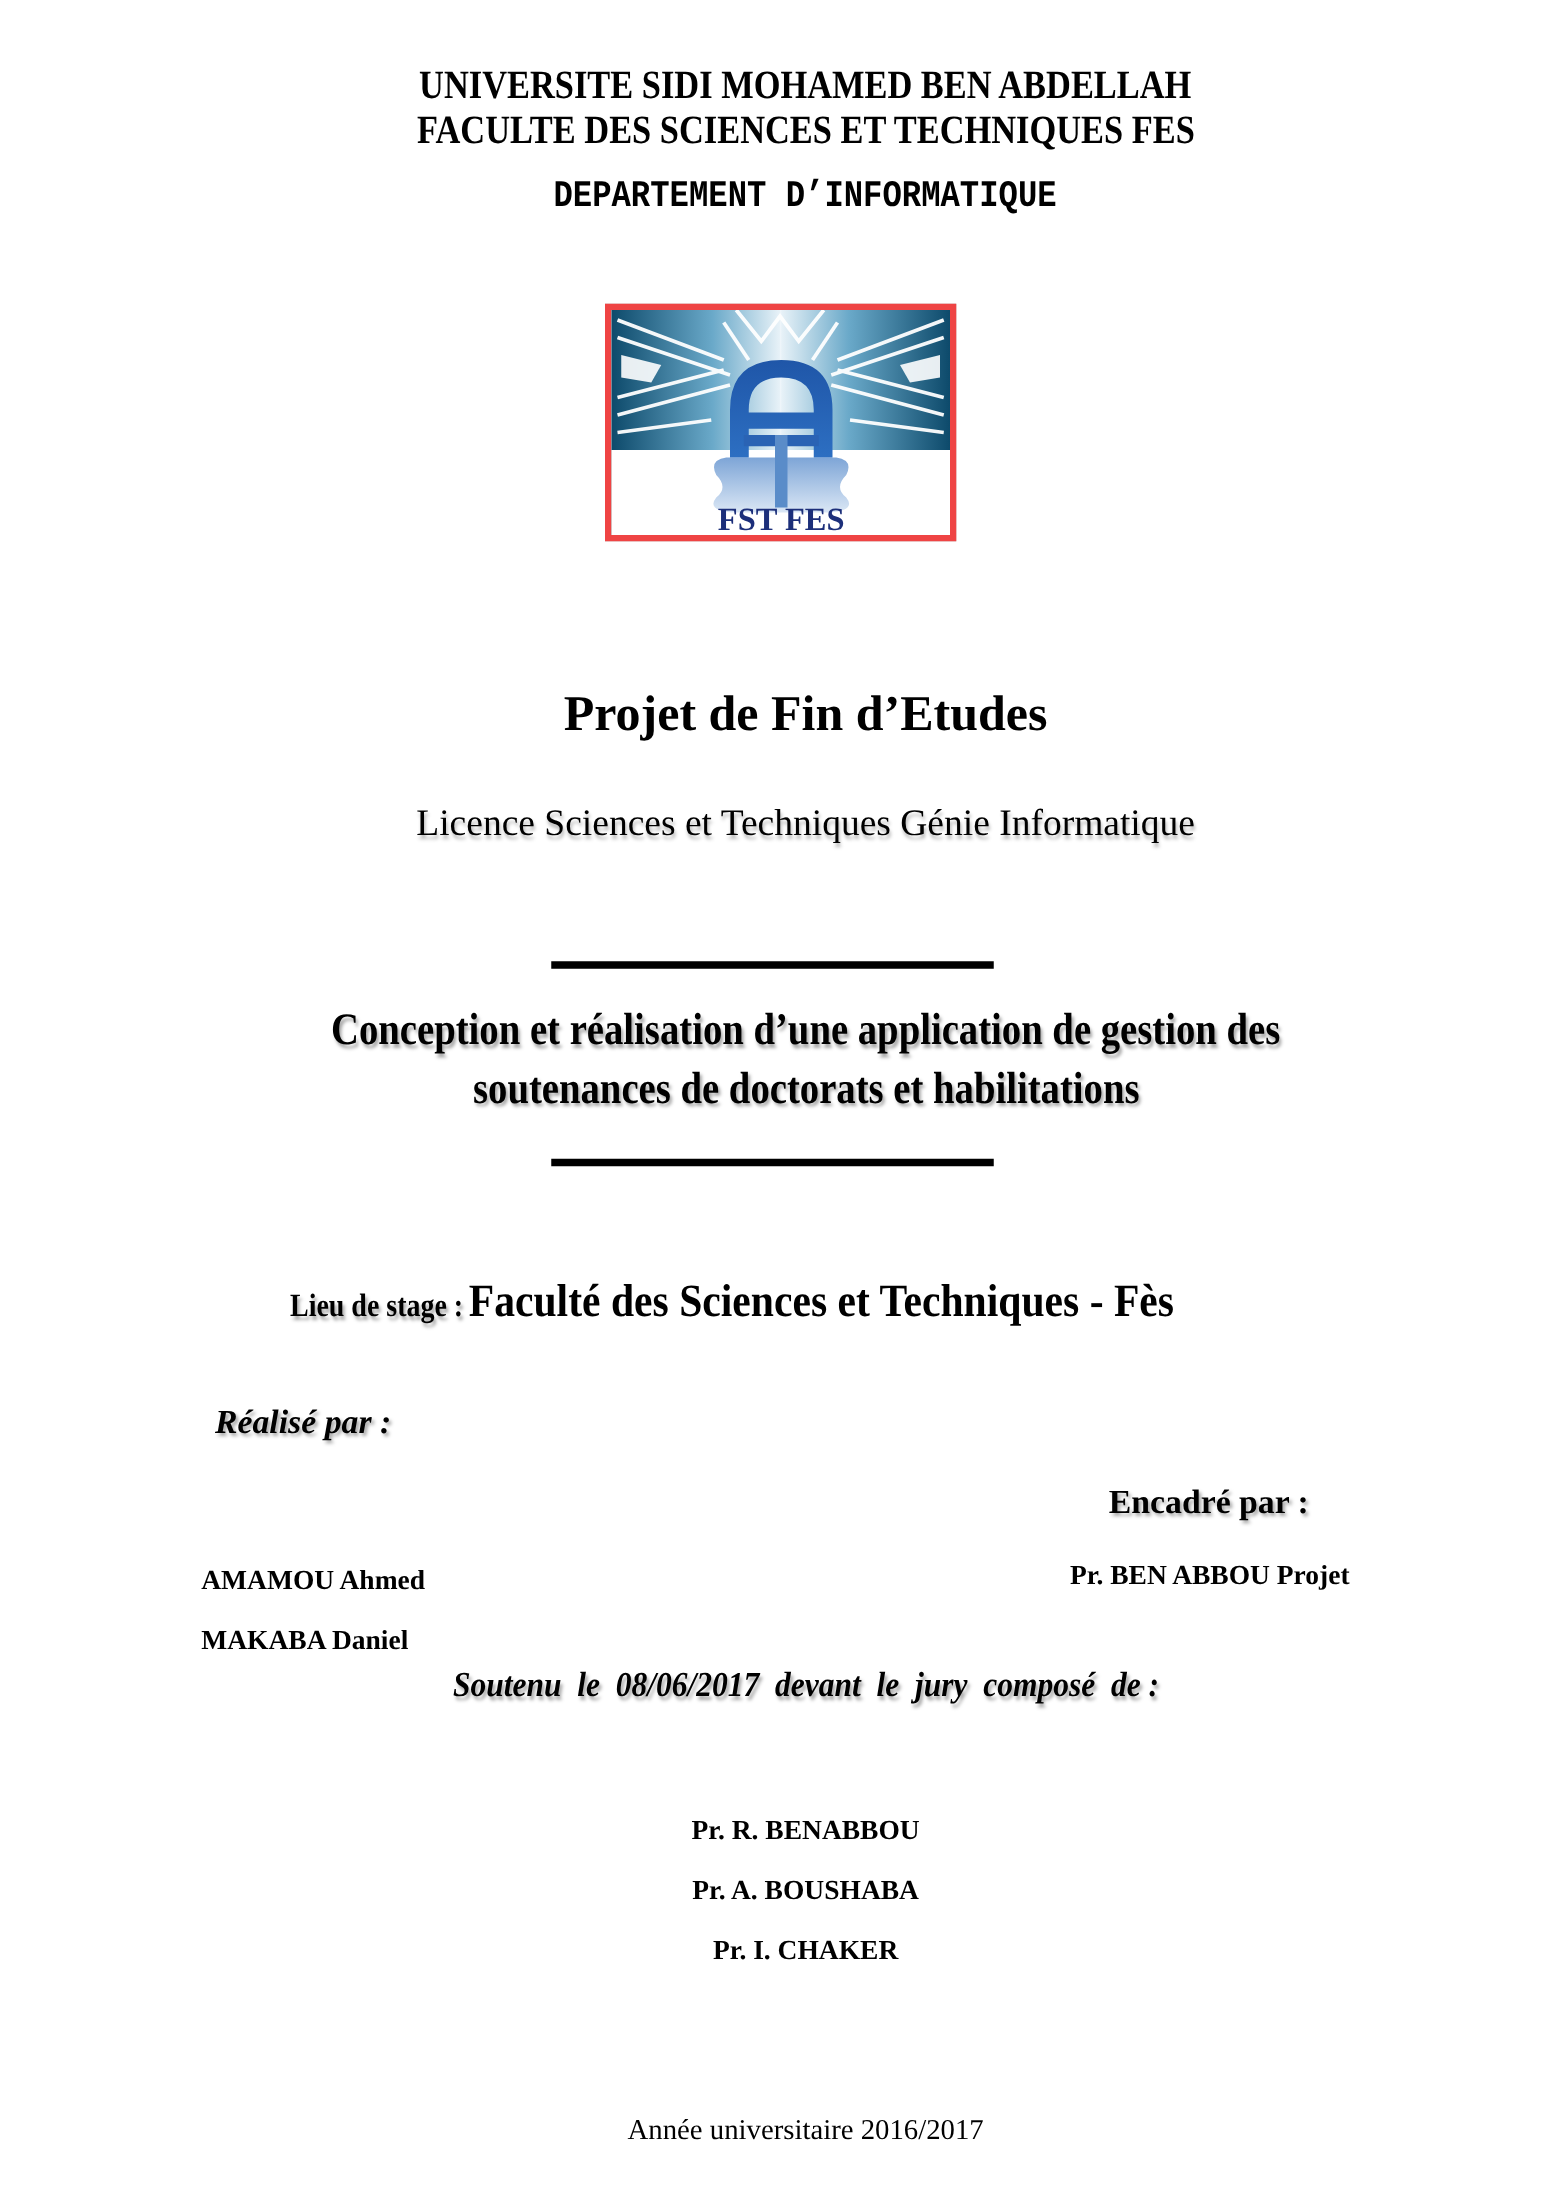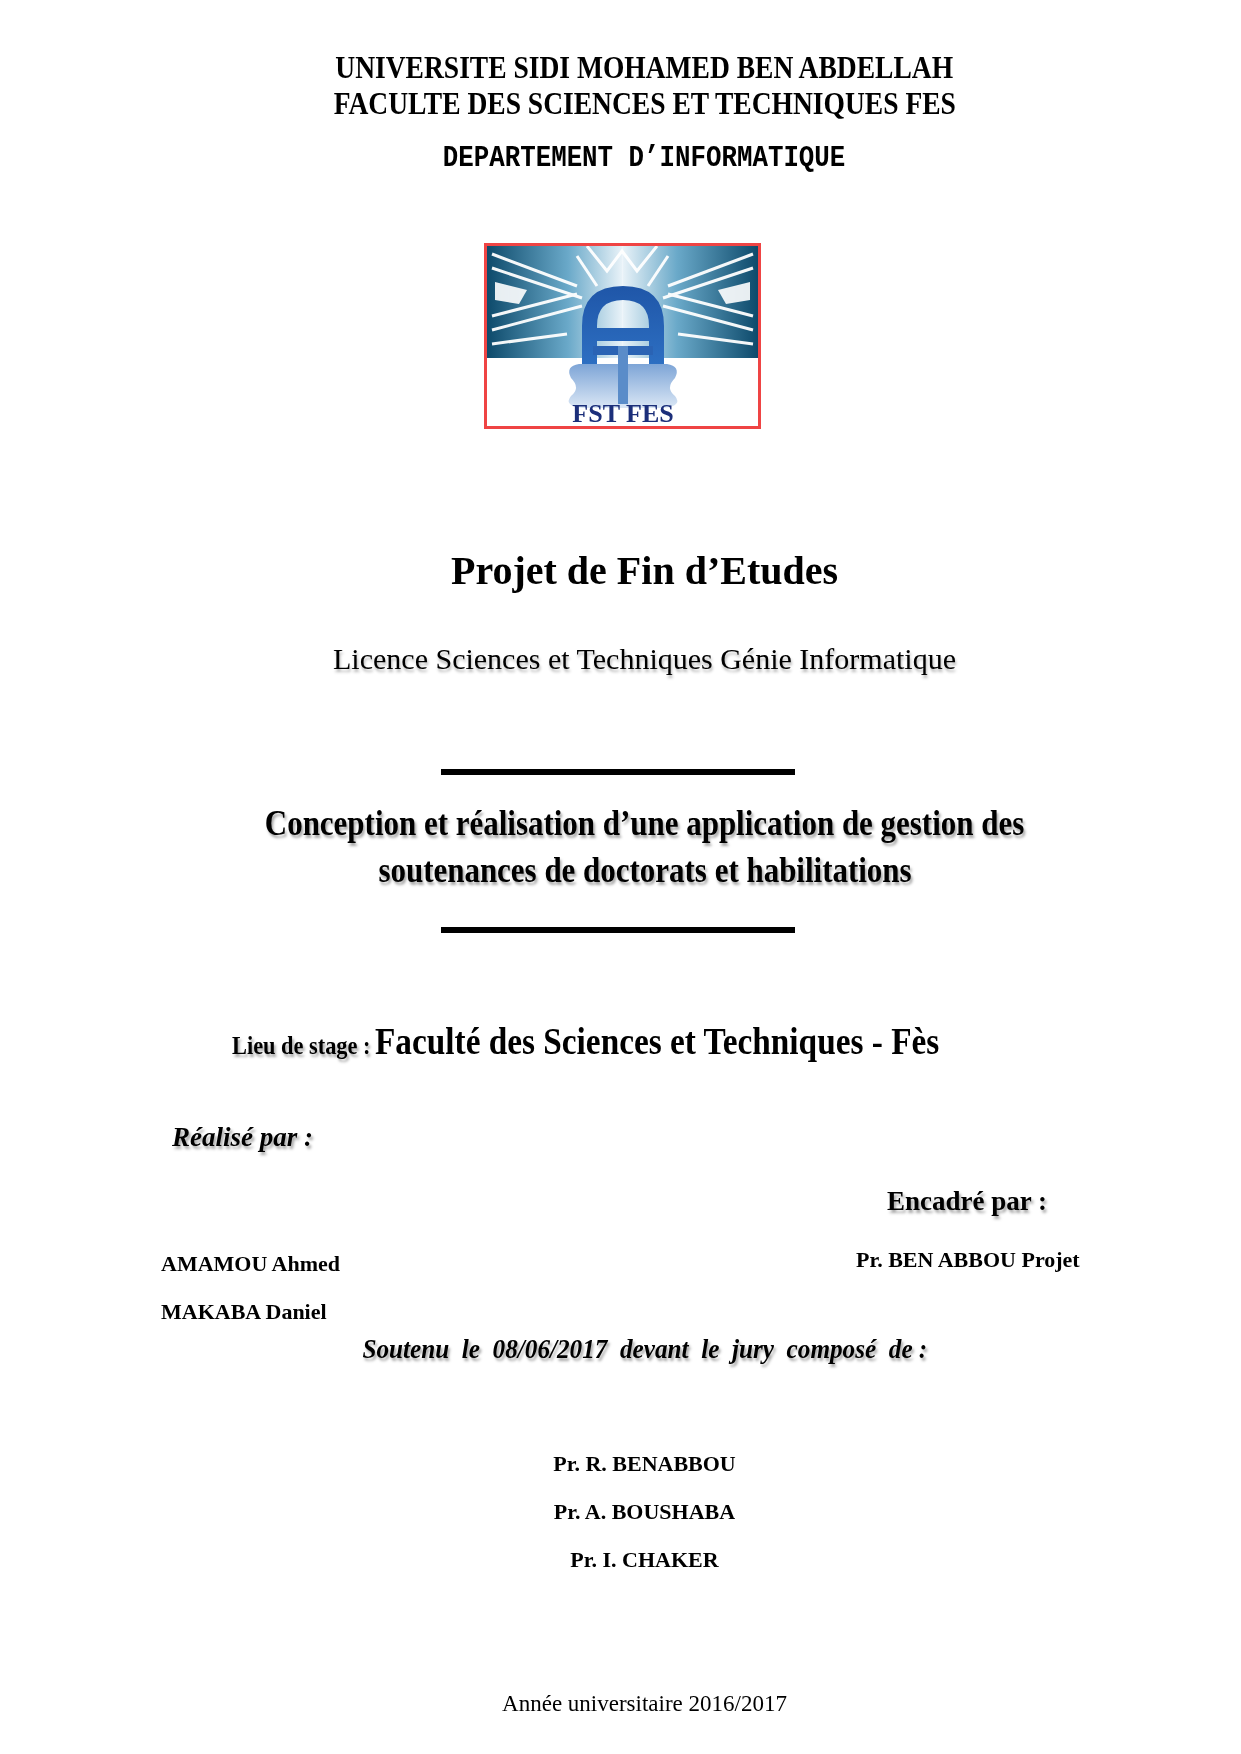--- a/index.html
+++ b/index.html
@@ -6,21 +6,21 @@
   body { width: 1241px; height: 1754px; position: relative; overflow: hidden;
          font-family: "Liberation Serif", "DejaVu Serif", serif; color: #000; }
   .abs { position: absolute; white-space: nowrap; line-height: 1; margin-left: 24px; }
   .center { left: 0; width: 1241px; text-align: center; }
   .bold { font-weight: bold; }
   .shadow { text-shadow: 2px 3px 3px rgba(0,0,0,0.35); }
   .cond { display: inline-block; transform-origin: center; }
   .hdr { font-size: 32px; font-weight: bold; transform: scaleX(0.86); }
   .rule { position: absolute; left: 441px; width: 354px; height: 6px; background: #000; }
   .logo-box { position: absolute; left: 484px; top: 243px; width: 271px; height: 180px;
-              border: 3px solid #ef4444; overflow: hidden; background: #a3a3a3; }
+              border: 5px solid #ef4444; overflow: hidden; background: #a3a3a3; }
 </style>
 </head>
 <body>
 
 <div class="abs center" style="top:51px;">
   <span class="cond hdr">UNIVERSITE SIDI MOHAMED BEN ABDELLAH</span>
 </div>
 <div class="abs center" style="top:87px;text-decoration:underline;">
   <span class="cond hdr">FACULTE DES SCIENCES ET TECHNIQUES FES</span>
 </div>

